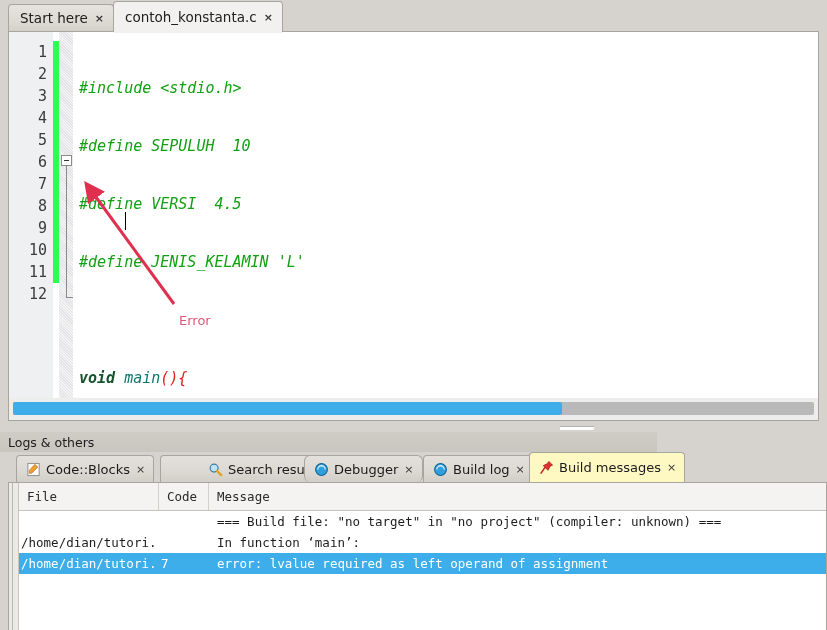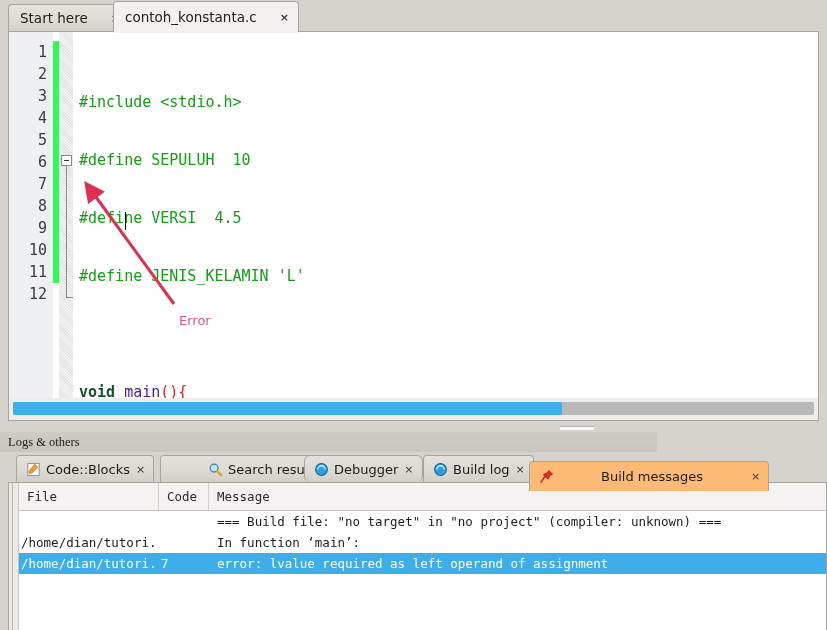--- a/index.html
+++ b/index.html
@@ -28,21 +28,20 @@
     border: 1px solid #a8a49e;
     border-bottom: none;
     border-radius: 4px 4px 0 0;
     background: linear-gradient(to bottom,#e6e3de 0%, #dedad4 60%, #d4d0ca 100%);
     display: flex; align-items: center;
     padding: 0 9px 0 11px;
     font-size: 13.5px;
     color: #20201e;
     white-space: nowrap;
     cursor: default;
-    gap: 16px;
   }
   .tab.active {
     background: #f2f1ef;
     border-color: #a8a49e;
     top: 1px;
     height: 31px;
     z-index: 3;
     box-shadow: 0 1px 0 #f2f1ef;
   }
   .tab .tclose {
@@ -124,30 +123,31 @@
     position: absolute;
     left: 7px; top: 265px;
     width: 7px; height: 1px;
     background: #8a8a8a;
   }
   .code {
     flex: 1 1 auto;
     background: #ffffff;
     font-family: "DejaVu Sans Mono", monospace;
     font-size: 15px;
-    padding-top: 23px;
+    padding-top: 9px;
     position: relative;
     overflow: hidden;
     white-space: pre;
+    font-style: italic;
   }
   .code .line { height: 22px; line-height: 22px; padding-left: 6px; }
   .pre  { color: #11a011; }
   .kw   { color: #14532d; font-weight: bold; }
   .pun  { color: #e02020; }
-  .id   { color: #4c1d95; }
+  .id   { color: #0f766e; }
   .caret {
     position: absolute;
     left: 52px; top: 180px;
     width: 1px; height: 18px;
     background: #000000;
   }
 
   
   .annot { position: absolute; left: 0; top: 0; width: 811px; height: 390px;
            pointer-events: none; }
@@ -191,44 +191,42 @@
   }
 
   
   .logs-title {
     position: absolute; left: 0; top: 432px;
     width: 657px; height: 20px;
     background: linear-gradient(to bottom,#cfcbc5,#c9c5bf);
     font-size: 12.5px; color: #1c1c1c;
     padding: 3px 0 0 8px;
     box-sizing: border-box;
-    font-family: Liberation Serif, serif;
   }
   .logtabs {
     position: absolute; left: 8px; top: 452px;
     width: 819px; height: 30px;
   }
   .logtab {
     position: absolute; top: 3px;
     height: 27px;
     box-sizing: border-box;
     border: 1px solid #a8a49e;
     border-bottom: none;
     border-radius: 4px 4px 0 0;
     background: linear-gradient(to bottom,#e4e1dc 0%, #dcd8d2 60%, #d2cec8 100%);
     display: flex; align-items: center;
     padding: 0 8px 0 9px;
     font-size: 13px; color: #1b1b1b;
     white-space: nowrap; cursor: default;
   }
   .logtab.active {
-    top: 9px; height: 30px;
-    background: #fdba74;
+    top: 0px; height: 30px;
+    background: #fef9c3;
     z-index: 4;
-    gap: 42px;
   }
   .logtab .tclose { font-size: 11px; margin-left: 6px; color: #3a3a3a; }
   .licon { width: 15px; height: 15px; margin-right: 5px; flex: 0 0 15px; }
 
   
   .msg-frame {
     position: absolute; left: 8px; top: 482px;
     width: 819px; height: 148px;
     box-sizing: border-box;
     border: 1px solid #a8a49e;

